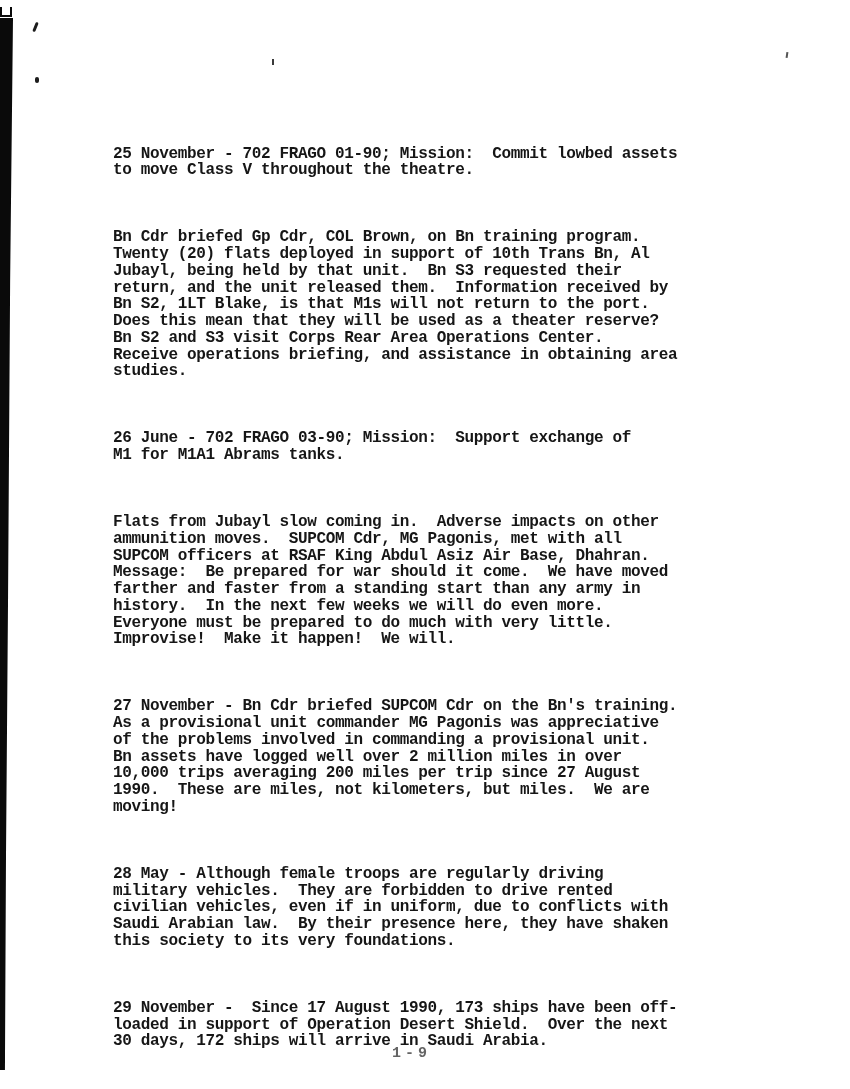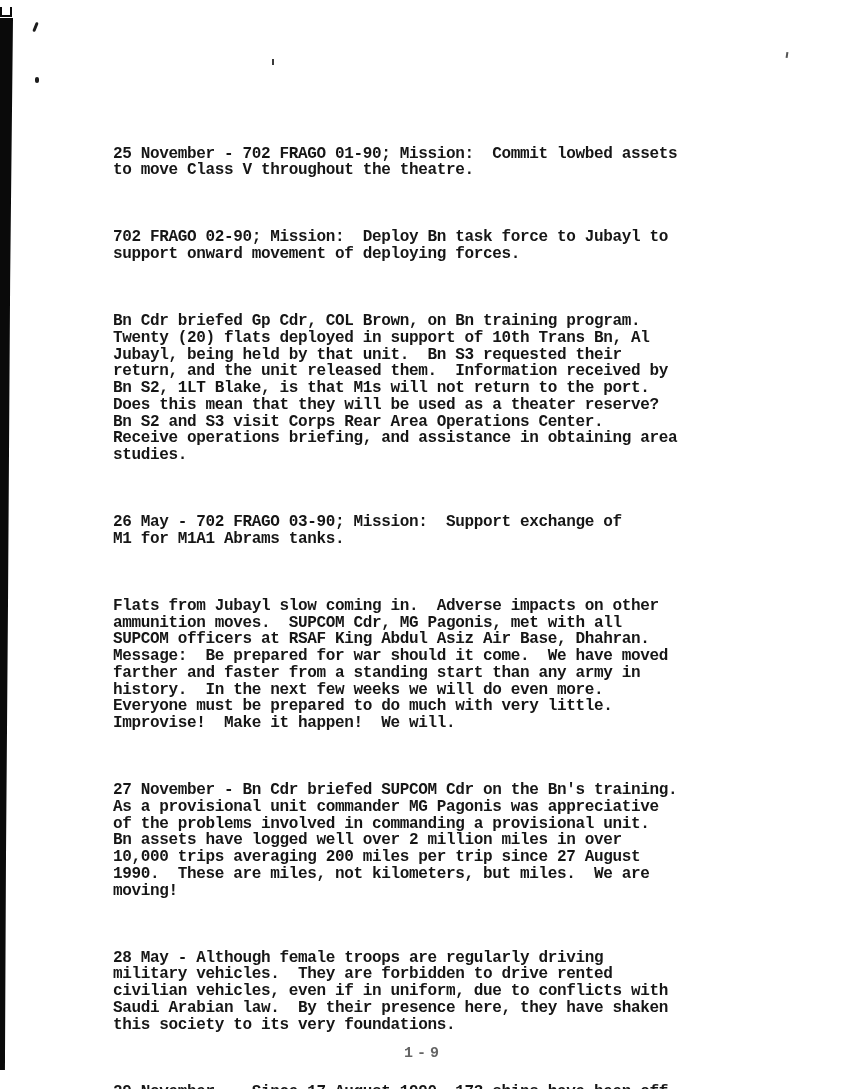--- a/index.html
+++ b/index.html
@@ -64,21 +64,21 @@
     color: #161616;
     letter-spacing: -0.35px;
     white-space: pre;
   }
   .body-text p {
     margin: 0 0 16.75px 0;
   }
   
   .page-number {
     position: absolute;
-    left: 404px;
+    left: 392px;
     top: 1046px;
     font-size: 15px;
     line-height: 16px;
     font-weight: 600;
     color: #4a4a4a;
     letter-spacing: 4px;
     opacity: 0.85;
     white-space: pre;
   }
 </style>
@@ -91,32 +91,30 @@
   <div class="edge-bar"></div>
 
   <div class="speck speck-accent"></div>
   <div class="speck speck-dot"></div>
   <div class="speck speck-tick-mid"></div>
   <div class="speck speck-tick-right"></div>
 
   <main class="body-text">
     <p>25 November - 702 FRAGO 01-90; Mission:  Commit lowbed assets
 to move Class V throughout the theatre.</p>
-    <p>702 FRAGO 02-90; Mission:  Deploy Bn task force to Jubayl to
-support onward movement of deploying forces.</p>
     <p>Bn Cdr briefed Gp Cdr, COL Brown, on Bn training program.
 Twenty (20) flats deployed in support of 10th Trans Bn, Al
 Jubayl, being held by that unit.  Bn S3 requested their
 return, and the unit released them.  Information received by
 Bn S2, 1LT Blake, is that M1s will not return to the port.
 Does this mean that they will be used as a theater reserve?
 Bn S2 and S3 visit Corps Rear Area Operations Center.
 Receive operations briefing, and assistance in obtaining area
 studies.</p>
-    <p>26 May - 702 FRAGO 03-90; Mission:  Support exchange of
+    <p>26 June - 702 FRAGO 03-90; Mission:  Support exchange of
 M1 for M1A1 Abrams tanks.</p>
     <p>Flats from Jubayl slow coming in.  Adverse impacts on other
 ammunition moves.  SUPCOM Cdr, MG Pagonis, met with all
 SUPCOM officers at RSAF King Abdul Asiz Air Base, Dhahran.
 Message:  Be prepared for war should it come.  We have moved
 farther and faster from a standing start than any army in
 history.  In the next few weeks we will do even more.
 Everyone must be prepared to do much with very little.
 Improvise!  Make it happen!  We will.</p>
     <p>27 November - Bn Cdr briefed SUPCOM Cdr on the Bn's training.

